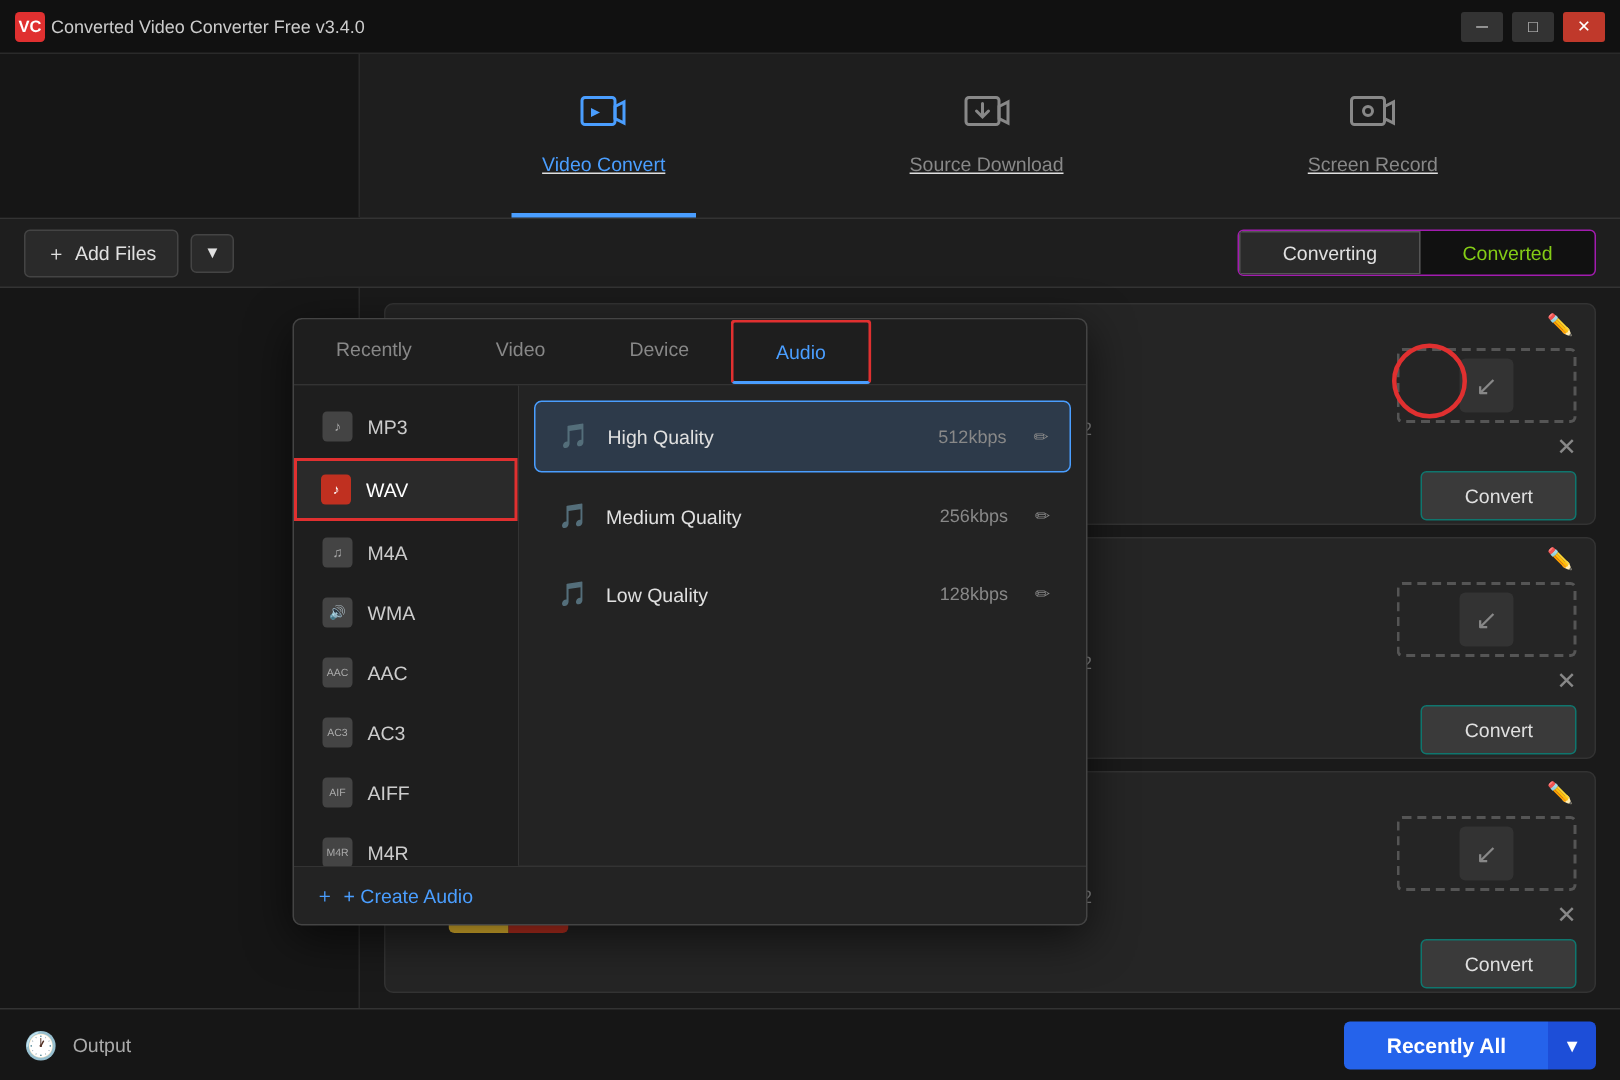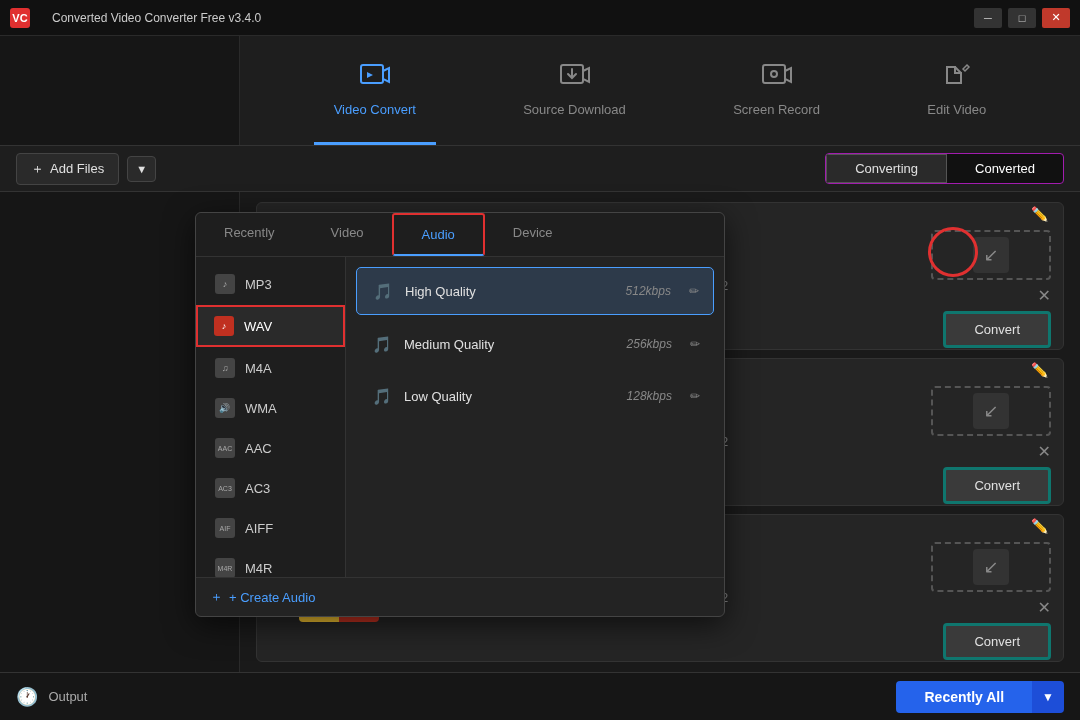--- a/index.html
+++ b/index.html
@@ -13,21 +13,21 @@
       position: relative;
     }
 
     
     #titlebar {
       background: #111;
       height: 36px;
       display: flex;
       align-items: center;
       padding: 0 10px;
-      gap: 22px;
+      gap: 4px;
       border-bottom: 1px solid #2a2a2a;
     }
     #titlebar .app-icon {
       width: 20px; height: 20px;
       background: #e03030;
       border-radius: 3px;
       display: flex; align-items: center; justify-content: center;
       font-size: 11px; font-weight: bold; color: white;
     }
     #titlebar .title-text {
@@ -64,20 +64,21 @@
       background: #161616;
       border-right: 1px solid #2a2a2a;
     }
     #nav .nav-tabs {
       display: flex;
       flex: 1;
       height: 100%;
       align-items: center;
       justify-content: space-around;
       padding: 0 40px;
+      text-decoration: underline;
     }
     .nav-tab {
       display: flex;
       flex-direction: column;
       align-items: center;
       gap: 6px;
       padding: 10px 20px;
       cursor: pointer;
       border-bottom: 3px solid transparent;
       height: 100%;
@@ -133,21 +134,21 @@
       border: 1px solid #a21caf;
       border-radius: 4px;
       overflow: hidden;
     }
     .tab-switch-btn {
       padding: 6px 28px;
       font-size: 13px;
       cursor: pointer;
       border: none;
       background: transparent;
-      color: #ffffff;
+      color: #84cc16;
     }
     .tab-switch-btn.active {
       background: #2a2a2a;
       color: #e0e0e0;
       border: 1px solid #555;
     }
 
     
     #content {
       background: #1a1a1a;
@@ -248,21 +249,21 @@
     }
     .close-icon-btn {
       background: transparent;
       border: none;
       color: #888;
       cursor: pointer;
       font-size: 16px;
     }
     .convert-btn {
       background: #3a3a3a;
-      border: 3px solid #0f766e;
+      border: 1px solid #0f766e;
       color: #e0e0e0;
       padding: 8px 28px;
       border-radius: 4px;
       cursor: pointer;
       font-size: 13px;
       white-space: nowrap;
     }
 
     
     #bottombar {
@@ -397,21 +398,21 @@
       gap: 10px;
     }
     .quality-item.selected { background: #2d3a4a; border: 1px solid #4a9eff; }
     .quality-icon {
       width: 24px; height: 24px;
       color: #888;
       font-size: 16px;
       display: flex; align-items: center; justify-content: center;
     }
     .quality-name { flex: 1; font-size: 13px; color: #e0e0e0; }
-    .quality-bitrate { font-size: 12px; color: #888; margin-right: 8px; font-style: italic; }
+    .quality-bitrate { font-size: 12px; color: #888; margin-right: 8px; }
     .quality-edit { color: #888; font-size: 12px; cursor: pointer; }
 
     .dropdown-footer {
       border-top: 1px solid #333;
       padding: 10px 14px;
       display: flex;
       align-items: center;
       gap: 8px;
     }
     .create-custom-btn {
@@ -515,30 +516,20 @@
     <div class="nav-tab">
       <span class="tab-icon">
         <svg width="32" height="28" viewBox="0 0 32 28" fill="none">
           <rect x="2" y="4" width="22" height="18" rx="2" stroke="#888" stroke-width="2" fill="none"></rect>
           <path d="M24 10 L30 7 L30 21 L24 18 Z" stroke="#888" stroke-width="2" fill="none"></path>
           <circle cx="13" cy="13" r="3" stroke="#888" stroke-width="2" fill="none"></circle>
         </svg>
       </span>
       <span class="tab-label">Screen Record</span>
     </div>
-    <div class="nav-tab">
-      <span class="tab-icon">
-        <svg width="32" height="28" viewBox="0 0 32 28" fill="none">
-          <path d="M6 22 L6 6 L14 6 L14 12 L20 12 L20 22 Z" stroke="#888" stroke-width="2" fill="none"></path>
-          <path d="M14 6 L20 12" stroke="#888" stroke-width="2"></path>
-          <path d="M22 8 L26 4 L28 6 L24 10 Z" stroke="#888" stroke-width="1.5" fill="none"></path>
-        </svg>
-      </span>
-      <span class="tab-label">Edit Video</span>
-    </div>
   </div>
 </div>
 
 <div id="toolbar">
   <button class="add-files-btn">
     <span>＋</span>
     <span>Add Files</span>
   </button>
   <button class="add-files-dropdown">▼</button>
   <div class="tab-switcher">
@@ -650,22 +641,22 @@
       </div>
     </div>
 
   </div>
 
   <div class="format-dropdown-overlay">
 
     <div class="dropdown-tabs">
       <div class="dropdown-tab">Recently</div>
       <div class="dropdown-tab">Video</div>
+      <div class="dropdown-tab">Device</div>
       <div class="dropdown-tab active audio-tab-red">Audio</div>
-      <div class="dropdown-tab">Device</div>
     </div>
 
     <div class="dropdown-body">
 
       <div class="format-sidebar">
         <div class="format-sidebar-item">
           <div class="fmt-icon">♪</div>
           <span>MP3</span>
         </div>
         <div class="format-sidebar-item selected selected-red-border">

